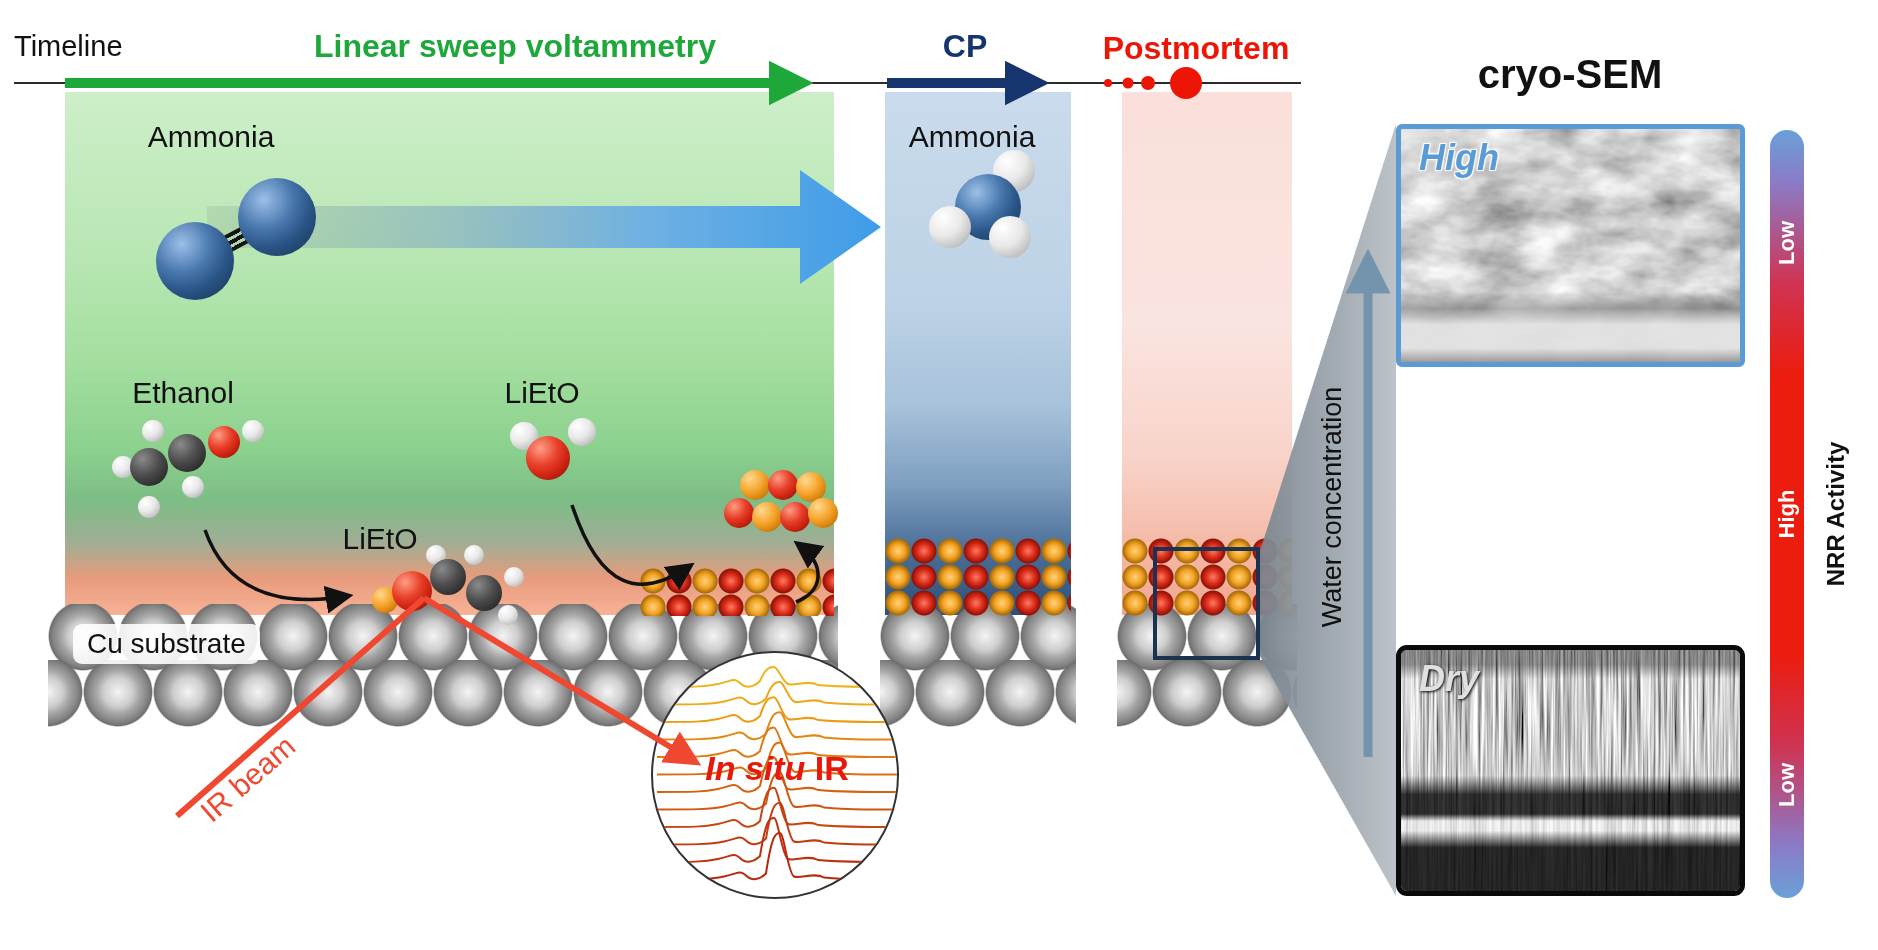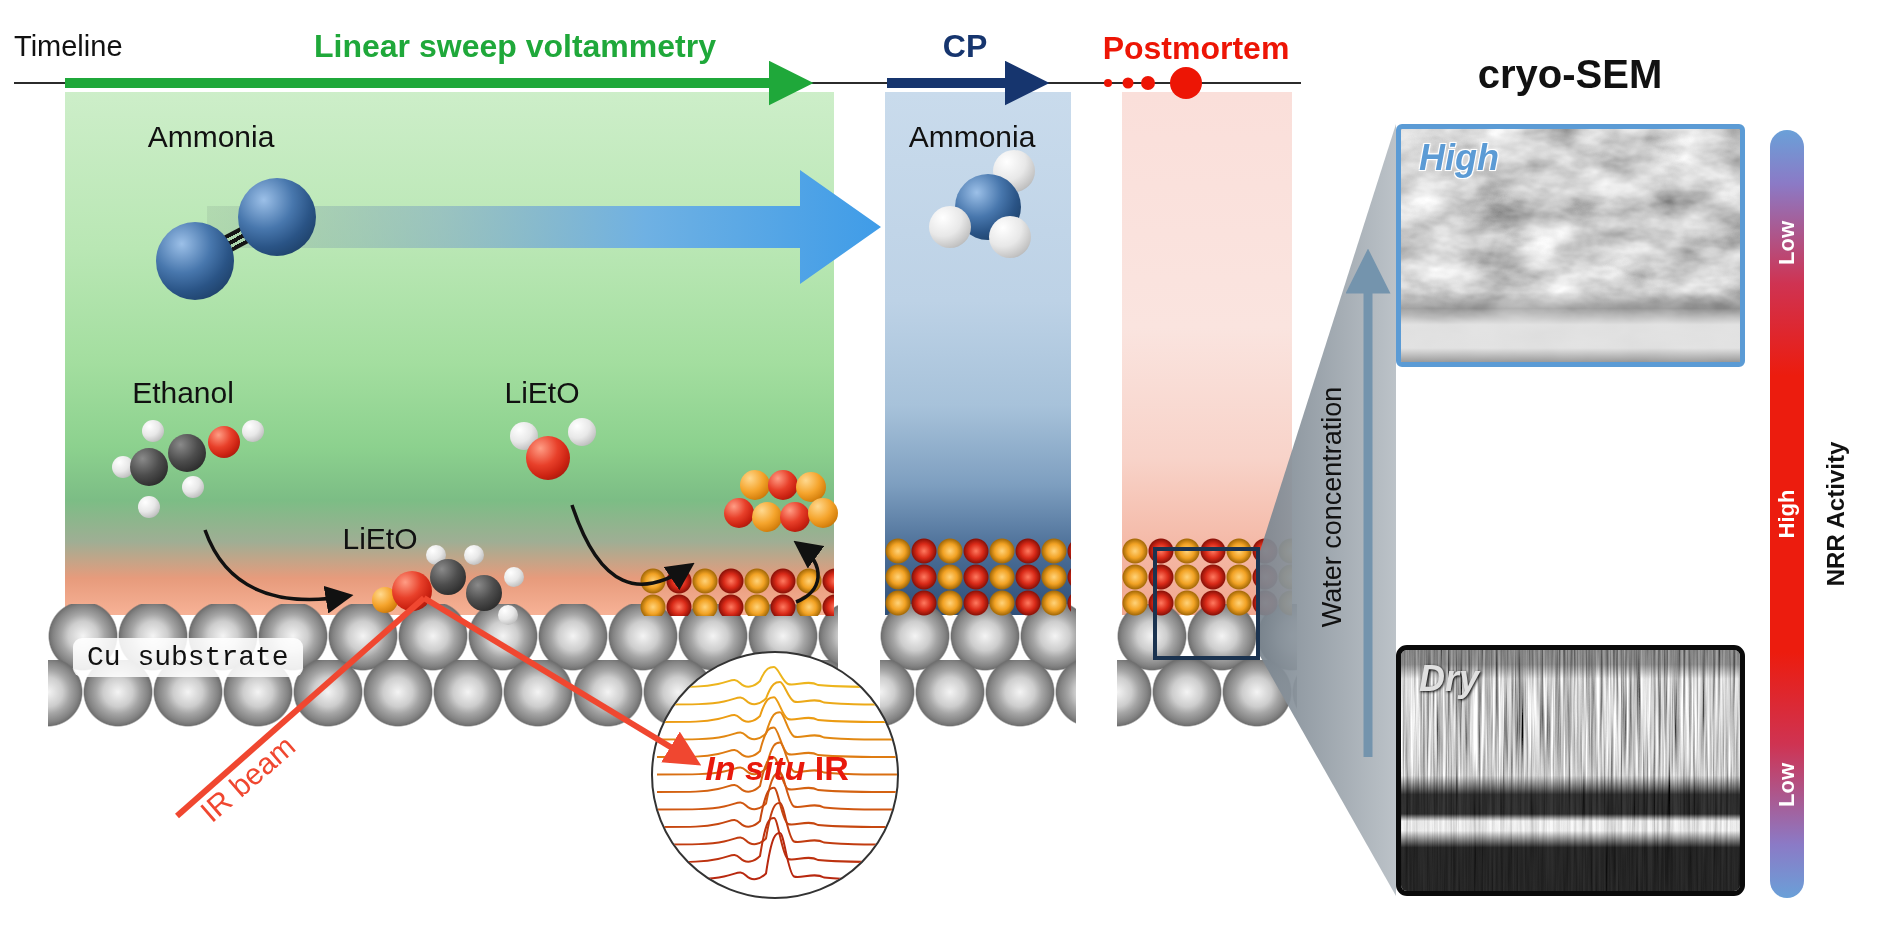--- a/index.html
+++ b/index.html
@@ -189,21 +189,21 @@
     <div class="sp sp-orange" style="left:0;     top:42px; width:26px; height:26px;"></div>
     <div class="sp sp-red" style="left:20px;  top:26px; width:40px; height:40px;"></div>
     <div class="sp sp-white" style="left:54px;  top:0;    width:20px; height:20px;"></div>
     <div class="sp sp-white" style="left:92px;  top:0;    width:20px; height:20px;"></div>
     <div class="sp sp-dark" style="left:58px;  top:14px; width:36px; height:36px;"></div>
     <div class="sp sp-dark" style="left:94px;  top:30px; width:36px; height:36px;"></div>
     <div class="sp sp-white" style="left:132px; top:22px; width:20px; height:20px;"></div>
     <div class="sp sp-white" style="left:126px; top:60px; width:20px; height:20px;"></div>
   </div>
 
-  <div class="pill" style="left:73px; top:638px;font-family:Liberation Mono, monospace;">Cu substrate</div>
+  <div class="pill" style="left:73px; top:624px;">Cu substrate</div>
 
   <svg class="abs" style="left:0;top:0;z-index:6" width="1878" height="950" viewBox="0 0 1878 950">
     <defs>
       <linearGradient id="trapGrad" x1="0" y1="0" x2="1" y2="0">
         <stop offset="0%" stop-color="#7a858f"></stop>
         <stop offset="100%" stop-color="#b7bec4"></stop>
       </linearGradient>
     </defs>
     <polygon points="1260,551 1396,124 1396,896 1260,656" fill="url(#trapGrad)" opacity="0.93"></polygon>
   </svg>

